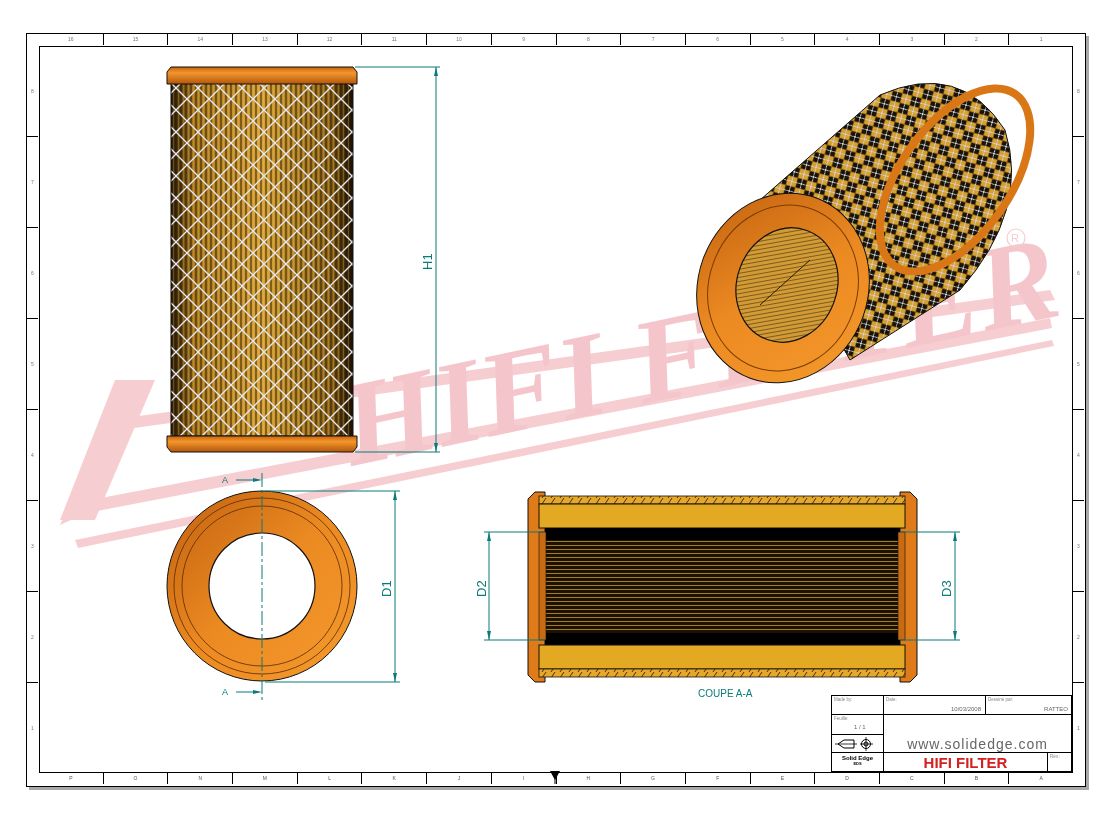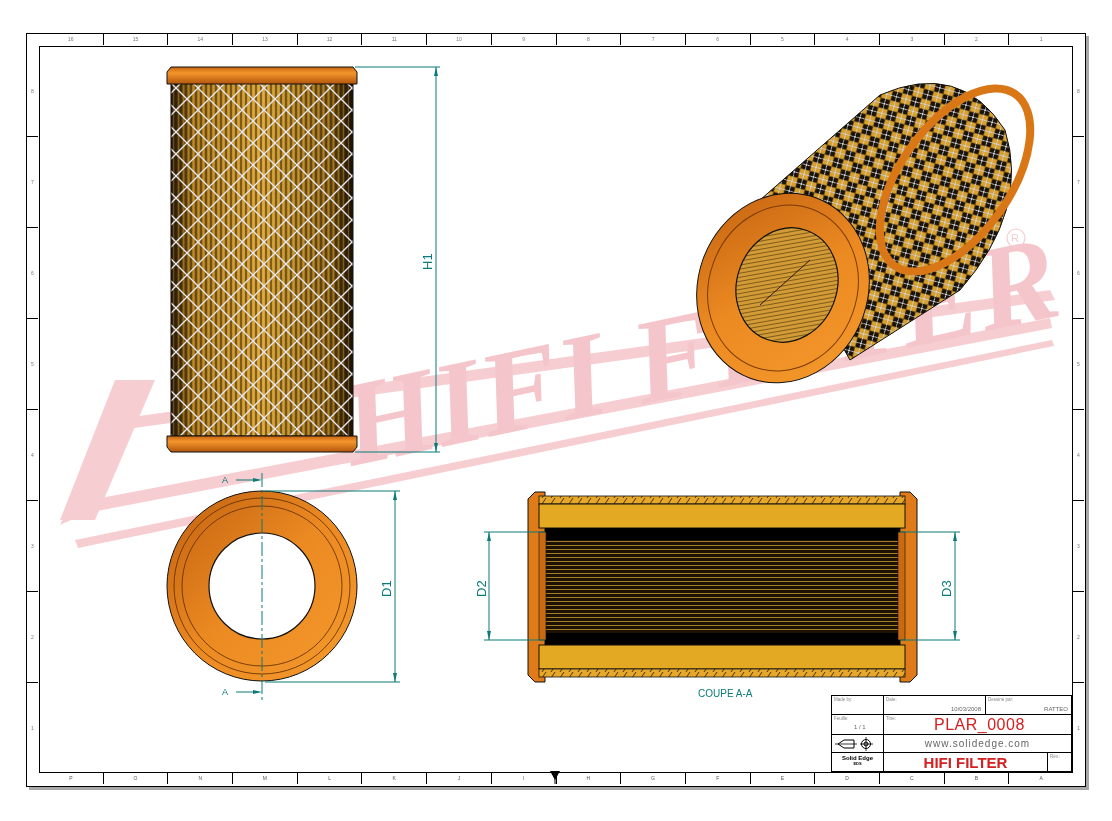--- a/index.html
+++ b/index.html
@@ -266,37 +266,33 @@
   </div>
   <div class="tb-cell" style="left:154px;top:0;width:85px;height:19px;border-right:none;">
     <span class="tb-lab">Dessiné par:</span>
     <span class="tb-val" style="right:3px;bottom:2px;">RATTEO</span>
   </div>
 
   <div class="tb-cell" style="left:0;top:19px;width:52px;height:20px;">
     <span class="tb-lab">Feuille:</span>
     <span class="tb-val" style="left:22px;top:9px;">1 / 1</span>
   </div>
-  <div class="tb-cell" style="left:52px;top:19px;width:187px;height:20px;border-right:none;">
-    <span class="tb-lab">Titre:</span>
-    <span style="position:absolute;left:50px;top:1px;font-size:16px;color:#d42020;letter-spacing:0.5px;">PLAR_0008</span>
-  </div>
 
   <div class="tb-cell" style="left:0;top:39px;width:52px;height:18px;">
     <svg width="52" height="18" style="position:relative;">
       <path d="M6,9 L12,5 L22,5 L22,13 L12,13 Z" fill="none" stroke="#000" stroke-width="1"></path>
       <line x1="3" y1="9" x2="25" y2="9" stroke="#000" stroke-width="0.8"></line>
       <circle cx="34" cy="9" r="4.5" fill="none" stroke="#000" stroke-width="1"></circle>
       <circle cx="34" cy="9" r="2" fill="none" stroke="#000" stroke-width="1"></circle>
       <line x1="28" y1="9" x2="41" y2="9" stroke="#000" stroke-width="0.8"></line>
       <line x1="34" y1="2" x2="34" y2="16" stroke="#000" stroke-width="0.8"></line>
     </svg>
   </div>
   <div class="tb-cell" style="left:52px;top:39px;width:187px;height:18px;border-right:none;display:flex;align-items:center;justify-content:center;">
-    <span style="font-size:10px;color:#666;letter-spacing:1px;">www.solidedge.com</span>
+    <span style="font-size:14px;color:#666;letter-spacing:1px;">www.solidedge.com</span>
   </div>
 
   <div class="tb-cell" style="left:0;top:57px;width:52px;height:18px;border-bottom:none;">
     <div style="font-size:6px;font-weight:bold;color:#000;text-align:center;margin-top:2px;">Solid Edge</div>
     <div style="font-size:4px;font-weight:bold;color:#000;text-align:center;">EDS</div>
   </div>
   <div class="tb-cell" style="left:52px;top:57px;width:164px;height:18px;border-bottom:none;display:flex;align-items:center;justify-content:center;">
     <span style="font-size:15px;font-weight:bold;color:#d42020;">HIFI FILTER</span>
   </div>
   <div class="tb-cell" style="left:216px;top:57px;width:23px;height:18px;border:none;">

